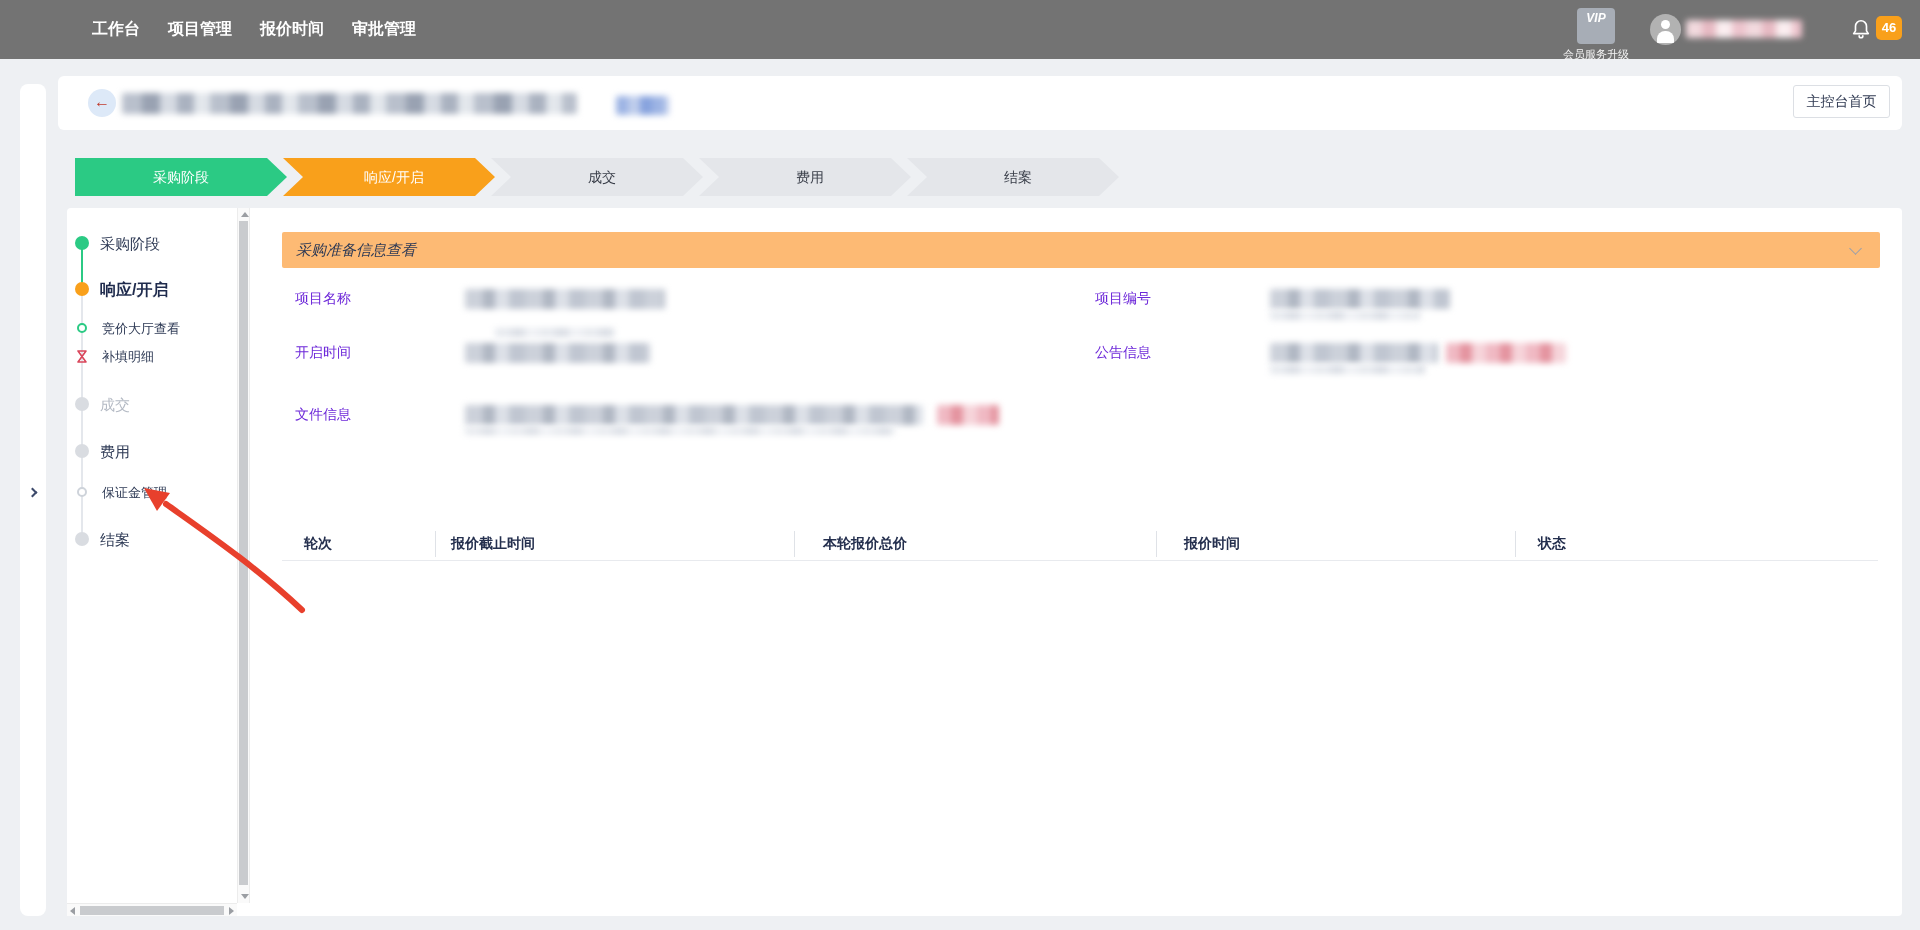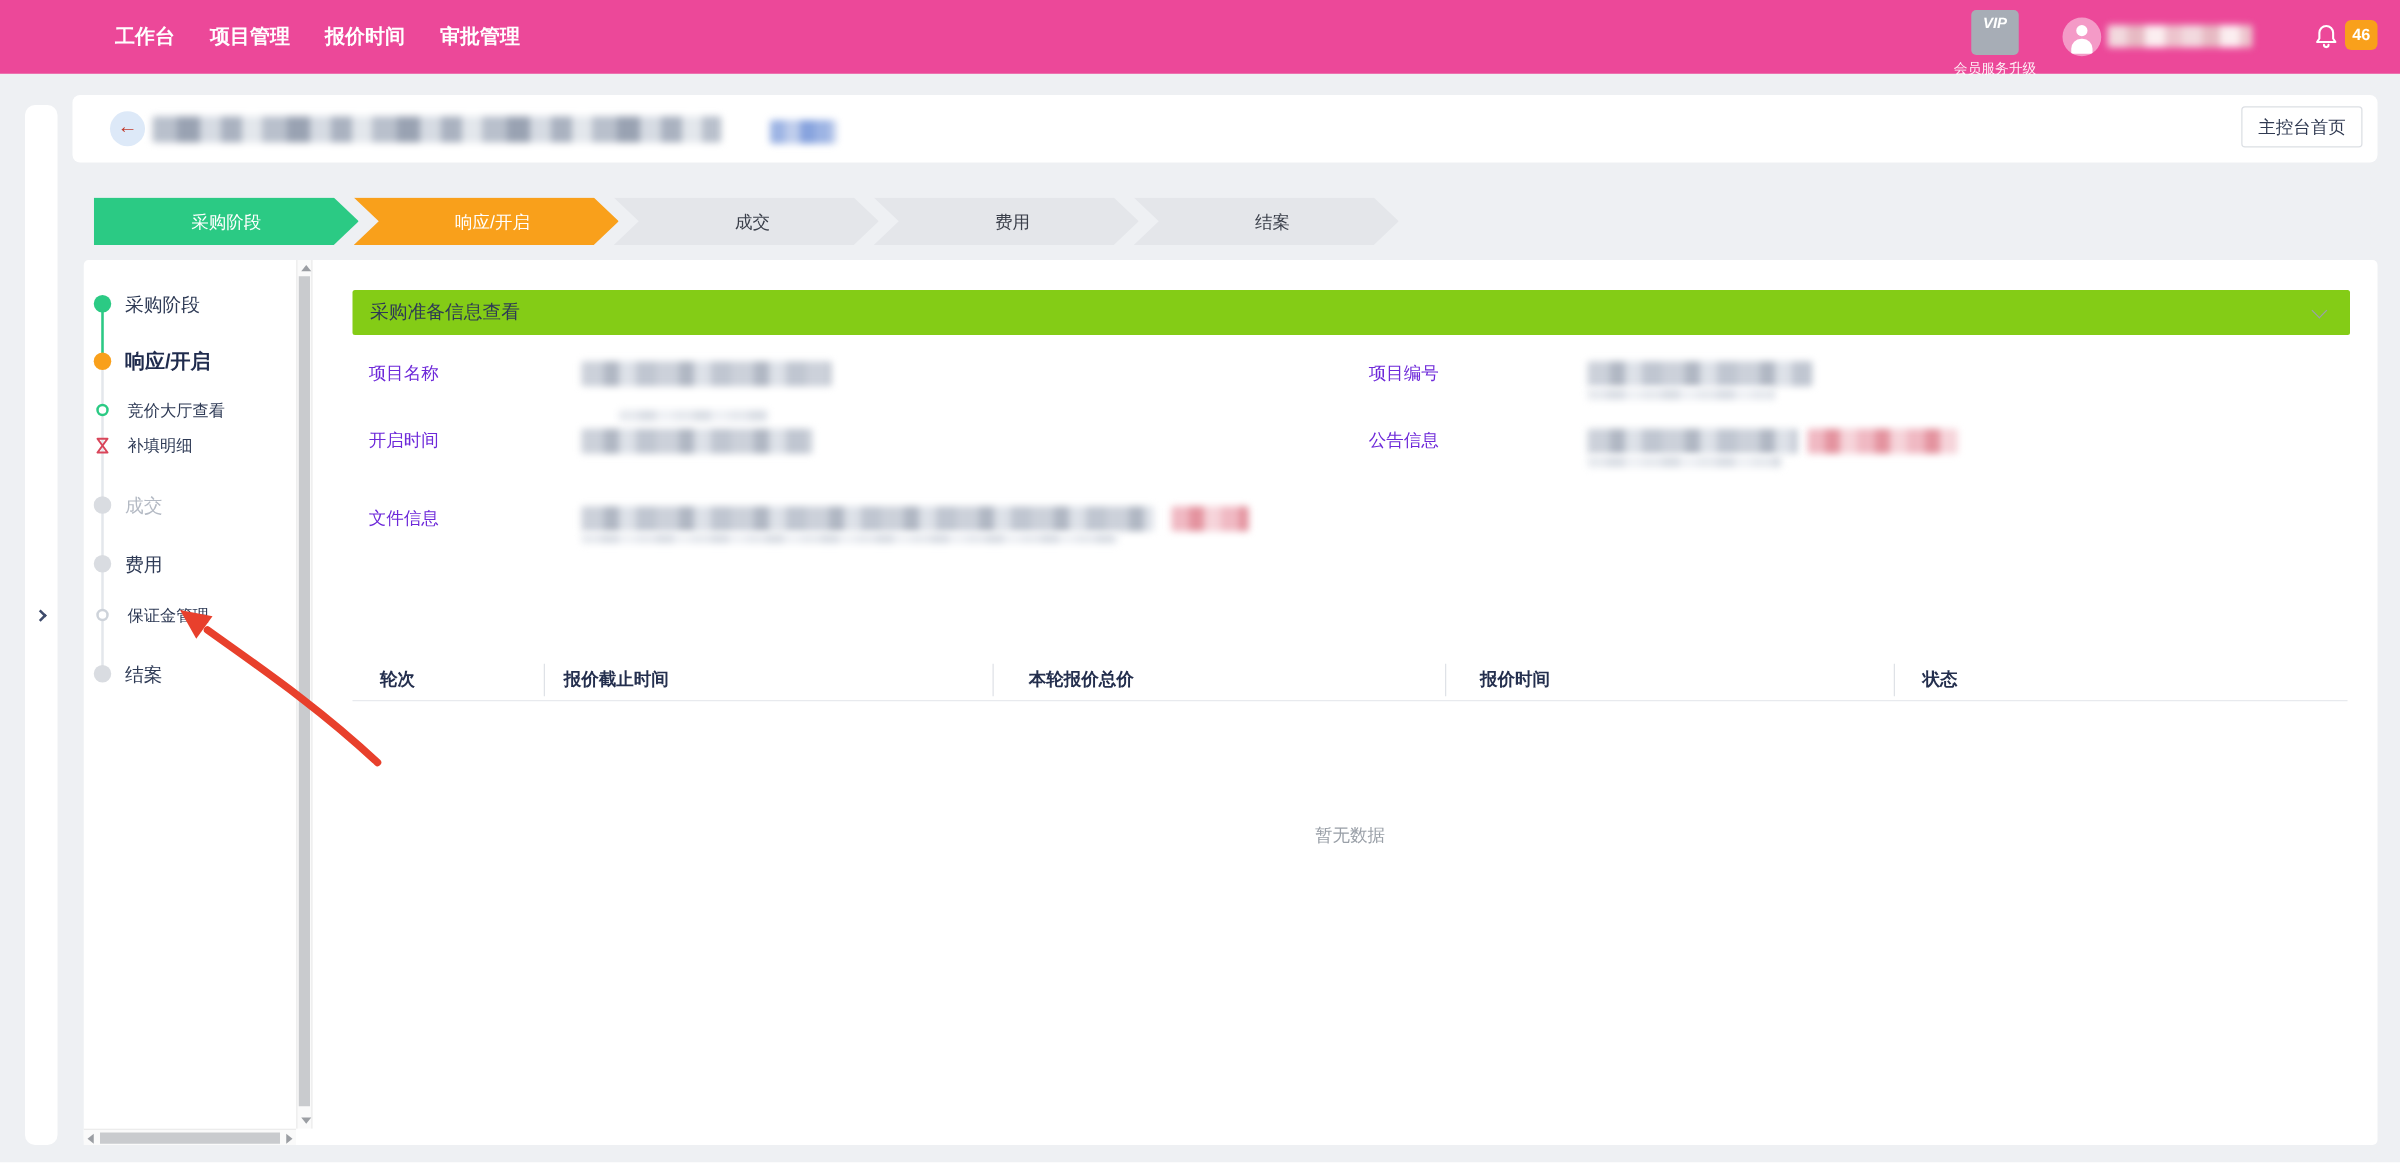--- a/index.html
+++ b/index.html
@@ -1,20 +1,20 @@
 <!DOCTYPE html>
 <html><head>
 <meta charset="utf-8">
 <style>
   * { margin:0; padding:0; box-sizing:border-box; }
   body { font-family:"Liberation Sans", sans-serif; }
   .screen { position:relative; width:1920px; height:930px; background:#eef0f3; overflow:hidden; }
 
   
-  .navbar { position:absolute; left:0; top:0; width:1920px; height:59px; background:#ec4899; }
+  .navbar { position:absolute; left:0; top:0; width:1920px; height:59px; background:#737373; }
   .nav-items { position:absolute; left:92px; top:0; height:59px; display:flex; gap:28px; align-items:center; }
   .nav-item { color:#ffffff; font-size:16px; font-weight:bold; cursor:pointer; white-space:nowrap; }
   .vip-wrap { position:absolute; left:1558px; top:8px; width:76px; text-align:center; cursor:pointer; }
   .vip-badge { display:inline-block; width:38px; height:36px; line-height:20px; background:#a7adb6; color:#ffffff; font-style:italic; font-weight:bold; font-size:12px; border-radius:4px; }
   .vip-caption { margin-top:3px; font-size:11px; color:rgba(255,255,255,0.92); white-space:nowrap; }
   .avatar { position:absolute; left:1650px; top:14px; width:31px; height:31px; border-radius:50%; background:rgba(255,255,255,0.45); overflow:hidden; cursor:pointer; }
   .avatar::before { content:""; position:absolute; left:11px; top:6px; width:9px; height:9px; border-radius:50%; background:#ffffff; }
   .avatar::after { content:""; position:absolute; left:7px; top:17px; width:17px; height:12px; border-radius:8px 8px 0 0; background:#ffffff; }
   .name-blur { position:absolute; left:1686px; top:20px; width:116px; height:18px; border-radius:2px; filter:blur(3px); background:repeating-linear-gradient(90deg,#f2d9de 0 16px,#e7bac3 16px 30px,#fbeef0 30px 46px,#edc4cd 46px 60px); }
   .bell { position:absolute; left:1850px; top:17px; width:22px; height:24px; cursor:pointer; }
@@ -60,21 +60,21 @@
   .hscroll-thumb { position:absolute; left:13px; top:2px; width:144px; height:9px; background:#c9cbce; cursor:pointer; }
   .tri { width:0; height:0; position:absolute; }
   .tri-up { left:3px; top:4px; border-left:4px solid transparent; border-right:4px solid transparent; border-bottom:5px solid #9b9ea3; }
   .tri-down { left:3px; bottom:4px; border-left:4px solid transparent; border-right:4px solid transparent; border-top:5px solid #9b9ea3; }
   .tri-left { left:3px; top:3px; border-top:4px solid transparent; border-bottom:4px solid transparent; border-right:5px solid #9b9ea3; }
   .tri-right { right:3px; top:3px; border-top:4px solid transparent; border-bottom:4px solid transparent; border-left:5px solid #9b9ea3; }
   .scroll-corner { position:absolute; left:170px; top:695px; width:13px; height:13px; background:#ffffff; }
 
   
   .main-area { position:absolute; left:183px; top:0; width:1652px; height:708px; }
-  .section-bar { position:absolute; left:32px; width:1598px; height:36px; background:#84cc16; border-radius:2px; cursor:pointer; }
+  .section-bar { position:absolute; left:32px; width:1598px; height:36px; background:#fdba74; border-radius:2px; cursor:pointer;font-style:italic; }
   .section-title { position:absolute; left:14px; top:50%; transform:translateY(-50%); font-size:15px; color:#2e3a55; }
   .chev-down { position:absolute; right:20px; top:12px; width:9px; height:9px; border-right:1.5px solid #9aa0ab; border-bottom:1.5px solid #9aa0ab; transform:rotate(45deg); cursor:pointer; }
   .field-label { position:absolute; transform:translateY(-50%); font-size:14px; color:#6d28d9; white-space:nowrap; }
   .blur-gray { position:absolute; border-radius:2px; filter:blur(3px); background:repeating-linear-gradient(90deg,#ccd1da 0 18px,#b0b7c3 18px 30px,#dde1e8 30px 44px,#c0c6d1 44px 60px); }
   .blur-faint { position:absolute; border-radius:2px; filter:blur(3px); background:repeating-linear-gradient(90deg,#e6e9ee 0 16px,#dadee5 16px 30px,#eef0f4 30px 44px); }
   .blur-pink { position:absolute; border-radius:2px; filter:blur(3px); background:repeating-linear-gradient(90deg,#f0b9c3 0 14px,#e4939f 14px 26px,#f6d4da 26px 40px); }
   .th { position:absolute; top:336px; transform:translateY(-50%); font-size:14px; font-weight:bold; color:#242f4e; white-space:nowrap; }
   .th-sep { position:absolute; top:323px; width:1px; height:26px; background:#dfe2e7; }
   .table-bottom { position:absolute; left:32px; top:352px; width:1596px; height:1px; background:#e8eaee; }
   .empty-text { position:absolute; left:32px; top:452px; width:1596px; text-align:center; font-size:14px; color:#9aa0a8; }
@@ -203,21 +203,20 @@
       <div class="th-sep" style="left:185px;"></div>
       <div class="th" style="left:201px;">报价截止时间</div>
       <div class="th-sep" style="left:544px;"></div>
       <div class="th" style="left:573px;">本轮报价总价</div>
       <div class="th-sep" style="left:906px;"></div>
       <div class="th" style="left:934px;">报价时间</div>
       <div class="th-sep" style="left:1265px;"></div>
       <div class="th" style="left:1288px;">状态</div>
       <div class="table-bottom"></div>
 
-      <div class="empty-text">暂无数据</div>
     </div>
   </div>
 
   <svg class="annot-arrow" viewBox="0 0 190 150">
     <path d="M172 132 C 125 88, 78 56, 36 26" stroke="#e8402c" stroke-width="6" fill="none" stroke-linecap="round"></path>
     <polygon points="14,10 40,15 27,33" fill="#e8402c"></polygon>
   </svg>
 
 </div>
 

